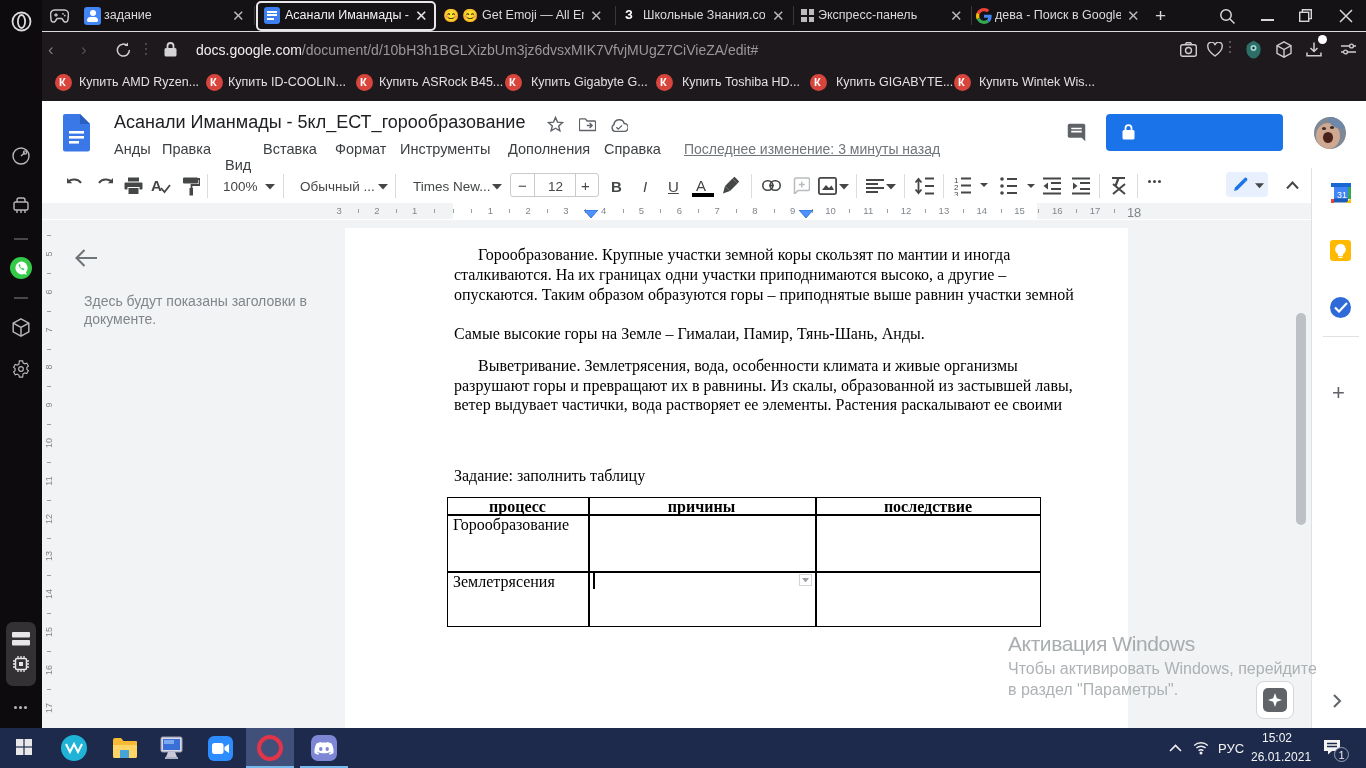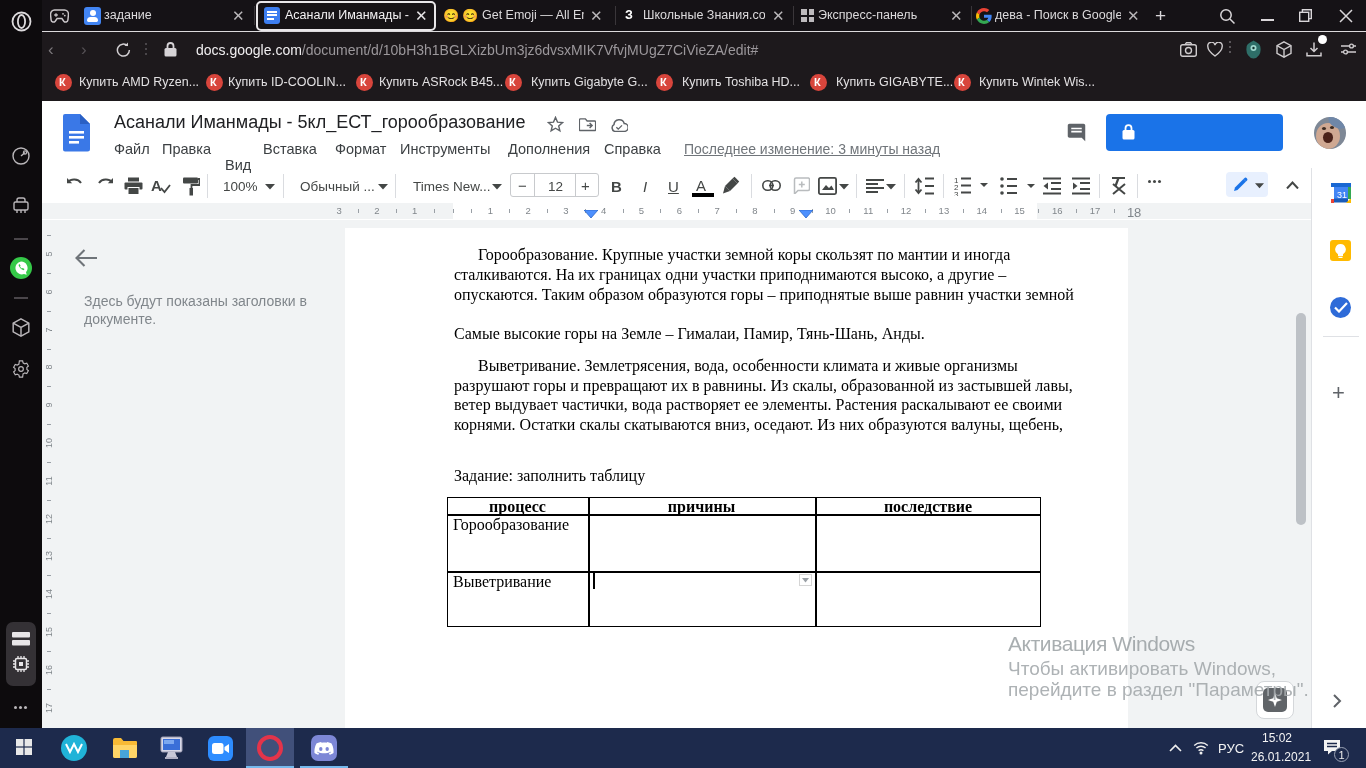--- a/index.html
+++ b/index.html
@@ -231,21 +231,21 @@
   <svg class="abs" style="left:579px; top:117px;" width="17" height="15" viewBox="0 0 24 20">
     <path d="M2 2 h7 l2.5 3 H22 a1.5 1.5 0 0 1 1.5 1.5 V17 a1.5 1.5 0 0 1 -1.5 1.5 H2 A1.5 1.5 0 0 1 0.5 17 V3.5 A1.5 1.5 0 0 1 2 2 Z" fill="none" stroke="#5f6368" stroke-width="2"></path>
     <path d="M11 11.5 h7 M15 8 l3.5 3.5 L15 15" fill="none" stroke="#5f6368" stroke-width="2"></path>
   </svg>
   <svg class="abs" style="left:610px; top:118px;" width="18" height="14" viewBox="0 0 24 18">
     <path d="M19 7 a7 7 0 0 0 -13.7 1.5 A5 5 0 0 0 6 17.5 h13 a5.2 5.2 0 0 0 0 -10.4 z" fill="none" stroke="#5f6368" stroke-width="2"></path>
     <path d="M8.5 12 l2.5 2.5 L16 9.5" fill="none" stroke="#5f6368" stroke-width="1.8"></path>
   </svg>
 
   
-  <div class="abs menuitem" style="left:114px; top:141px;">Файл</div>
+  <div class="abs menuitem" style="left:114px; top:141px;">Анды</div>
   <div class="abs menuitem" style="left:162px; top:141px;">Правка</div>
   <div class="abs menuitem" style="left:225px; top:157px;text-align:right;">Вид</div>
   <div class="abs menuitem" style="left:263px; top:141px;">Вставка</div>
   <div class="abs menuitem" style="left:335px; top:141px;">Формат</div>
   <div class="abs menuitem" style="left:400px; top:141px;">Инструменты</div>
   <div class="abs menuitem" style="left:508px; top:141px;">Дополнения</div>
   <div class="abs menuitem" style="left:604px; top:141px;">Справка</div>
   <div class="abs" style="left:684px; top:141px; font-size:14px; color:#70757a; text-decoration:underline;">Последнее изменение: 3 минуты назад</div>
 
   
@@ -500,34 +500,33 @@
 
   
   <div class="abs doctext" style="left:478px; top:246px;">Горообразование. Крупные участки земной коры скользят по мантии и иногда</div>
   <div class="abs doctext" style="left:454px; top:266px;">сталкиваются. На их границах одни участки приподнимаются высоко, а другие –</div>
   <div class="abs doctext" style="left:454px; top:286px;">опускаются. Таким образом образуются горы – приподнятые выше равнин участки земной</div>
   <div class="abs doctext" style="left:454px; top:325px;">Самые высокие горы на Земле – Гималаи, Памир, Тянь-Шань, Анды.</div>
   
   <div class="abs doctext" style="left:478px; top:357px;">Выветривание. Землетрясения, вода, особенности климата и живые организмы</div>
   <div class="abs doctext" style="left:454px; top:377px;">разрушают горы и превращают их в равнины. Из скалы, образованной из застывшей лавы,</div>
   <div class="abs doctext" style="left:454px; top:396px;">ветер выдувает частички, вода растворяет ее элементы. Растения раскалывают ее своими</div>
-  <div class="abs doctext" style="left:454px; top:416px;">корнями. Остатки скалы скатываются вниз, оседают. Из них образуются валуны, щебень,</div>
   <div class="abs doctext" style="left:454px; top:467px;">Задание: заполнить таблицу</div>
 
   
   <div class="abs" style="left:447px; top:497px; width:594px; height:130px; border:1.5px solid #000;"></div>
   <div class="abs" style="left:588px; top:497px; width:1.5px; height:130px; background:#000;"></div>
   <div class="abs" style="left:815px; top:497px; width:1.5px; height:130px; background:#000;"></div>
   <div class="abs" style="left:447px; top:514px; width:594px; height:1.5px; background:#000;"></div>
   <div class="abs" style="left:447px; top:571px; width:594px; height:1.5px; background:#000;"></div>
   <div class="abs doctext" style="left:447px; top:498px; width:141px; text-align:center; font-weight:bold;">процесс</div>
   <div class="abs doctext" style="left:588px; top:498px; width:227px; text-align:center; font-weight:bold;">причины</div>
   <div class="abs doctext" style="left:815px; top:498px; width:226px; text-align:center; font-weight:bold;">последствие</div>
   <div class="abs doctext" style="left:453px; top:516px;">Горообразование</div>
-  <div class="abs doctext" style="left:453px; top:573px;">Выветривание</div>
+  <div class="abs doctext" style="left:453px; top:573px;">Землетрясения</div>
   <div class="abs" style="left:593px; top:573px; width:1.5px; height:16px; background:#000;"></div>
   
   <div class="abs" style="left:799px; top:574px; width:13px; height:12px; border:1px solid #d5d5d5; background:#fff;"></div>
   <svg class="abs" style="left:802px; top:578px;" width="7" height="5" viewBox="0 0 7 5">
       <path d="M0 0 L3.5 4.5 L7 0 Z" fill="#9aa0a6"></path>
     </svg>
 
   
   <div class="abs" style="left:1296px; top:313px; width:10px; height:212px; border-radius:5px; background:#bdc1c6;"></div>
 
@@ -563,21 +562,21 @@
   <div class="abs" style="left:1263px; top:688px; width:24px; height:24px; border-radius:5px; background:#606468;"></div>
   <svg class="abs" style="left:1268px; top:693px;" width="14" height="14" viewBox="0 0 14 14">
     <path d="M7 0 L8.8 5.2 L14 7 L8.8 8.8 L7 14 L5.2 8.8 L0 7 L5.2 5.2 Z" fill="#fff"></path>
   </svg>
   <svg class="abs" style="left:1332px; top:694px;" width="10" height="14" viewBox="0 0 10 14">
     <path d="M2 1 L8 7 L2 13" fill="none" stroke="#5f6368" stroke-width="2"></path>
   </svg>
 
   
   <div class="abs" style="left:1008px; top:632px; font-size:21px; letter-spacing:-0.4px; color:#9aa0a3; opacity:.85;">Активация Windows</div>
-  <div class="abs" style="left:1008px; top:658px; width:310px; font-size:19px; line-height:21px; color:#a5aaad; opacity:.9;">Чтобы активировать Windows, перейдите в раздел "Параметры".</div>
+  <div class="abs" style="left:1008px; top:658px; width:310px; font-size:16px; line-height:21px; color:#a5aaad; opacity:.9;">Чтобы активировать Windows, перейдите в раздел "Параметры".</div>
 
   
   <div class="abs" id="taskbar"></div>
   <svg class="abs" style="left:16px; top:739px;" width="16" height="16" viewBox="0 0 16 16">
     <rect x="0" y="0" width="7.4" height="7.4" fill="#e8e8e8"></rect>
     <rect x="8.6" y="0" width="7.4" height="7.4" fill="#e8e8e8"></rect>
     <rect x="0" y="8.6" width="7.4" height="7.4" fill="#e8e8e8"></rect>
     <rect x="8.6" y="8.6" width="7.4" height="7.4" fill="#e8e8e8"></rect>
   </svg>
   <div class="abs" style="left:61px; top:735px; width:26px; height:26px; border-radius:50%; background:#20b3d8;">

